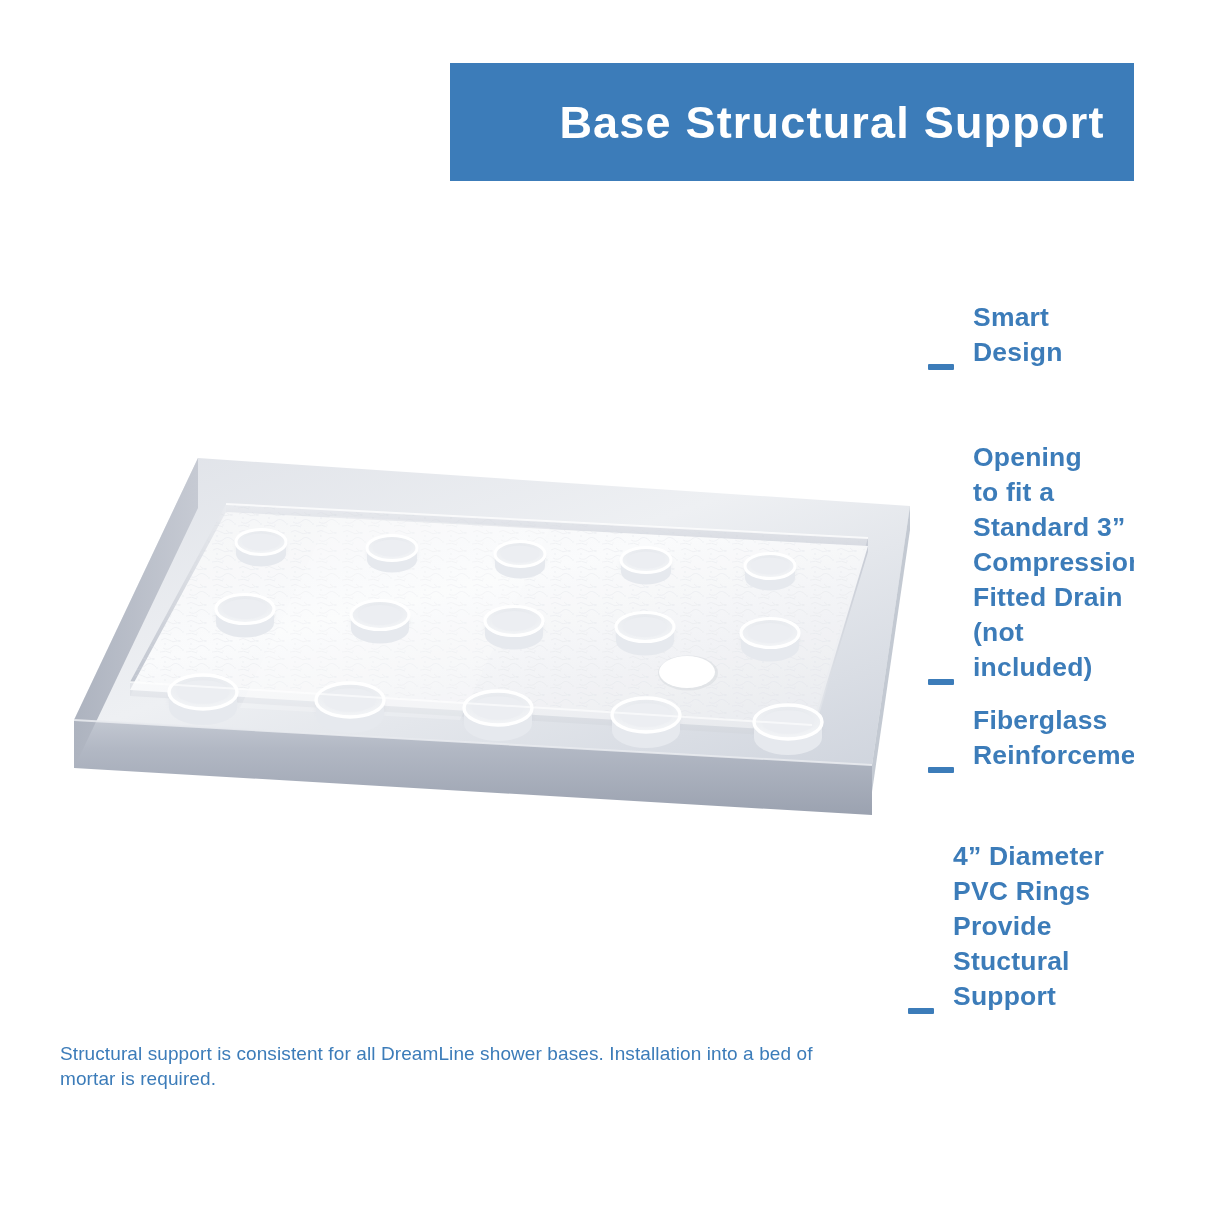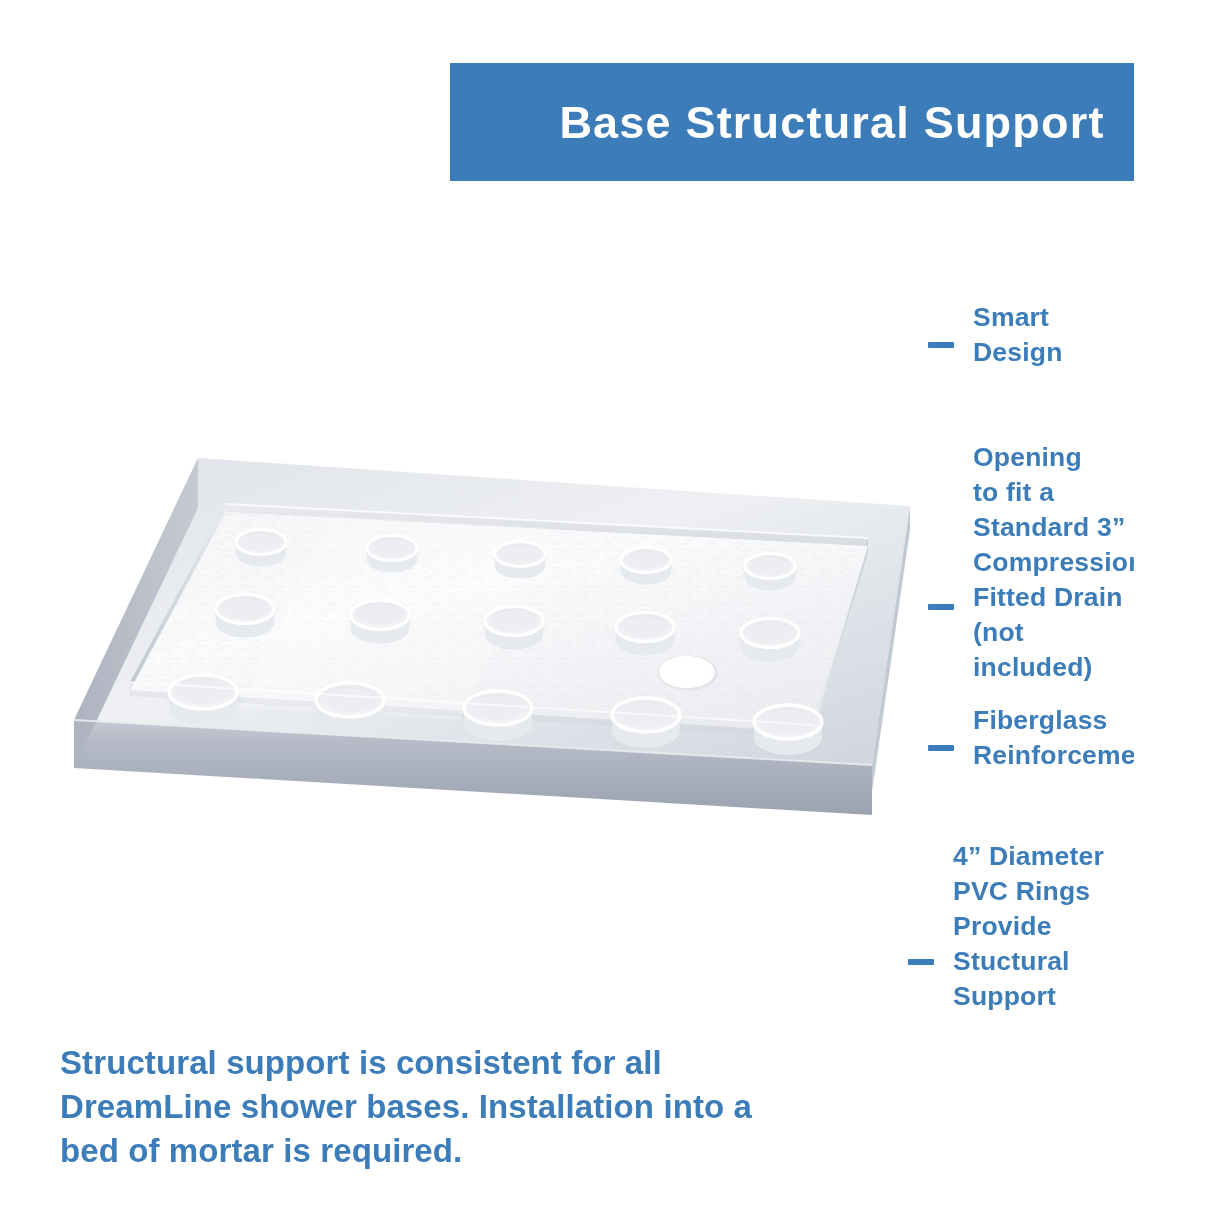--- a/index.html
+++ b/index.html
@@ -38,21 +38,21 @@
     letter-spacing: 1.2px;
     line-height: 1;
     white-space: nowrap;
     font-family: "Liberation Sans", sans-serif;
   }
 
   
   .callout {
     position: absolute;
     display: flex;
-    align-items: center;
+    align-items: flex-end;
   }
   .callout-dash {
     flex: 0 0 auto;
     width: 26px;
     height: 6px;
     background: #3c7cb9;
     border-radius: 1px;
   }
   .callout-text {
     margin-left: 19px;
@@ -76,22 +76,22 @@
   #callout-pvc-rings         { left: 908px; top: 839px; }
   #callout-pvc-rings .callout-dash { margin-top: 72px; }
 
   
   .caption {
     position: absolute;
     left: 60px;
     top: 1041px;
     width: 760px;
     color: #3c7cb9;
-    font-size: 33px;
-    font-weight: bold;
+    font-size: 19px;
+    font-weight: normal;
     line-height: 1.34;
     letter-spacing: 0.1px;
     white-space: pre-line;
   }
 
   
   #shower-base {
     position: absolute;
     left: 30px;
     top: 420px;

